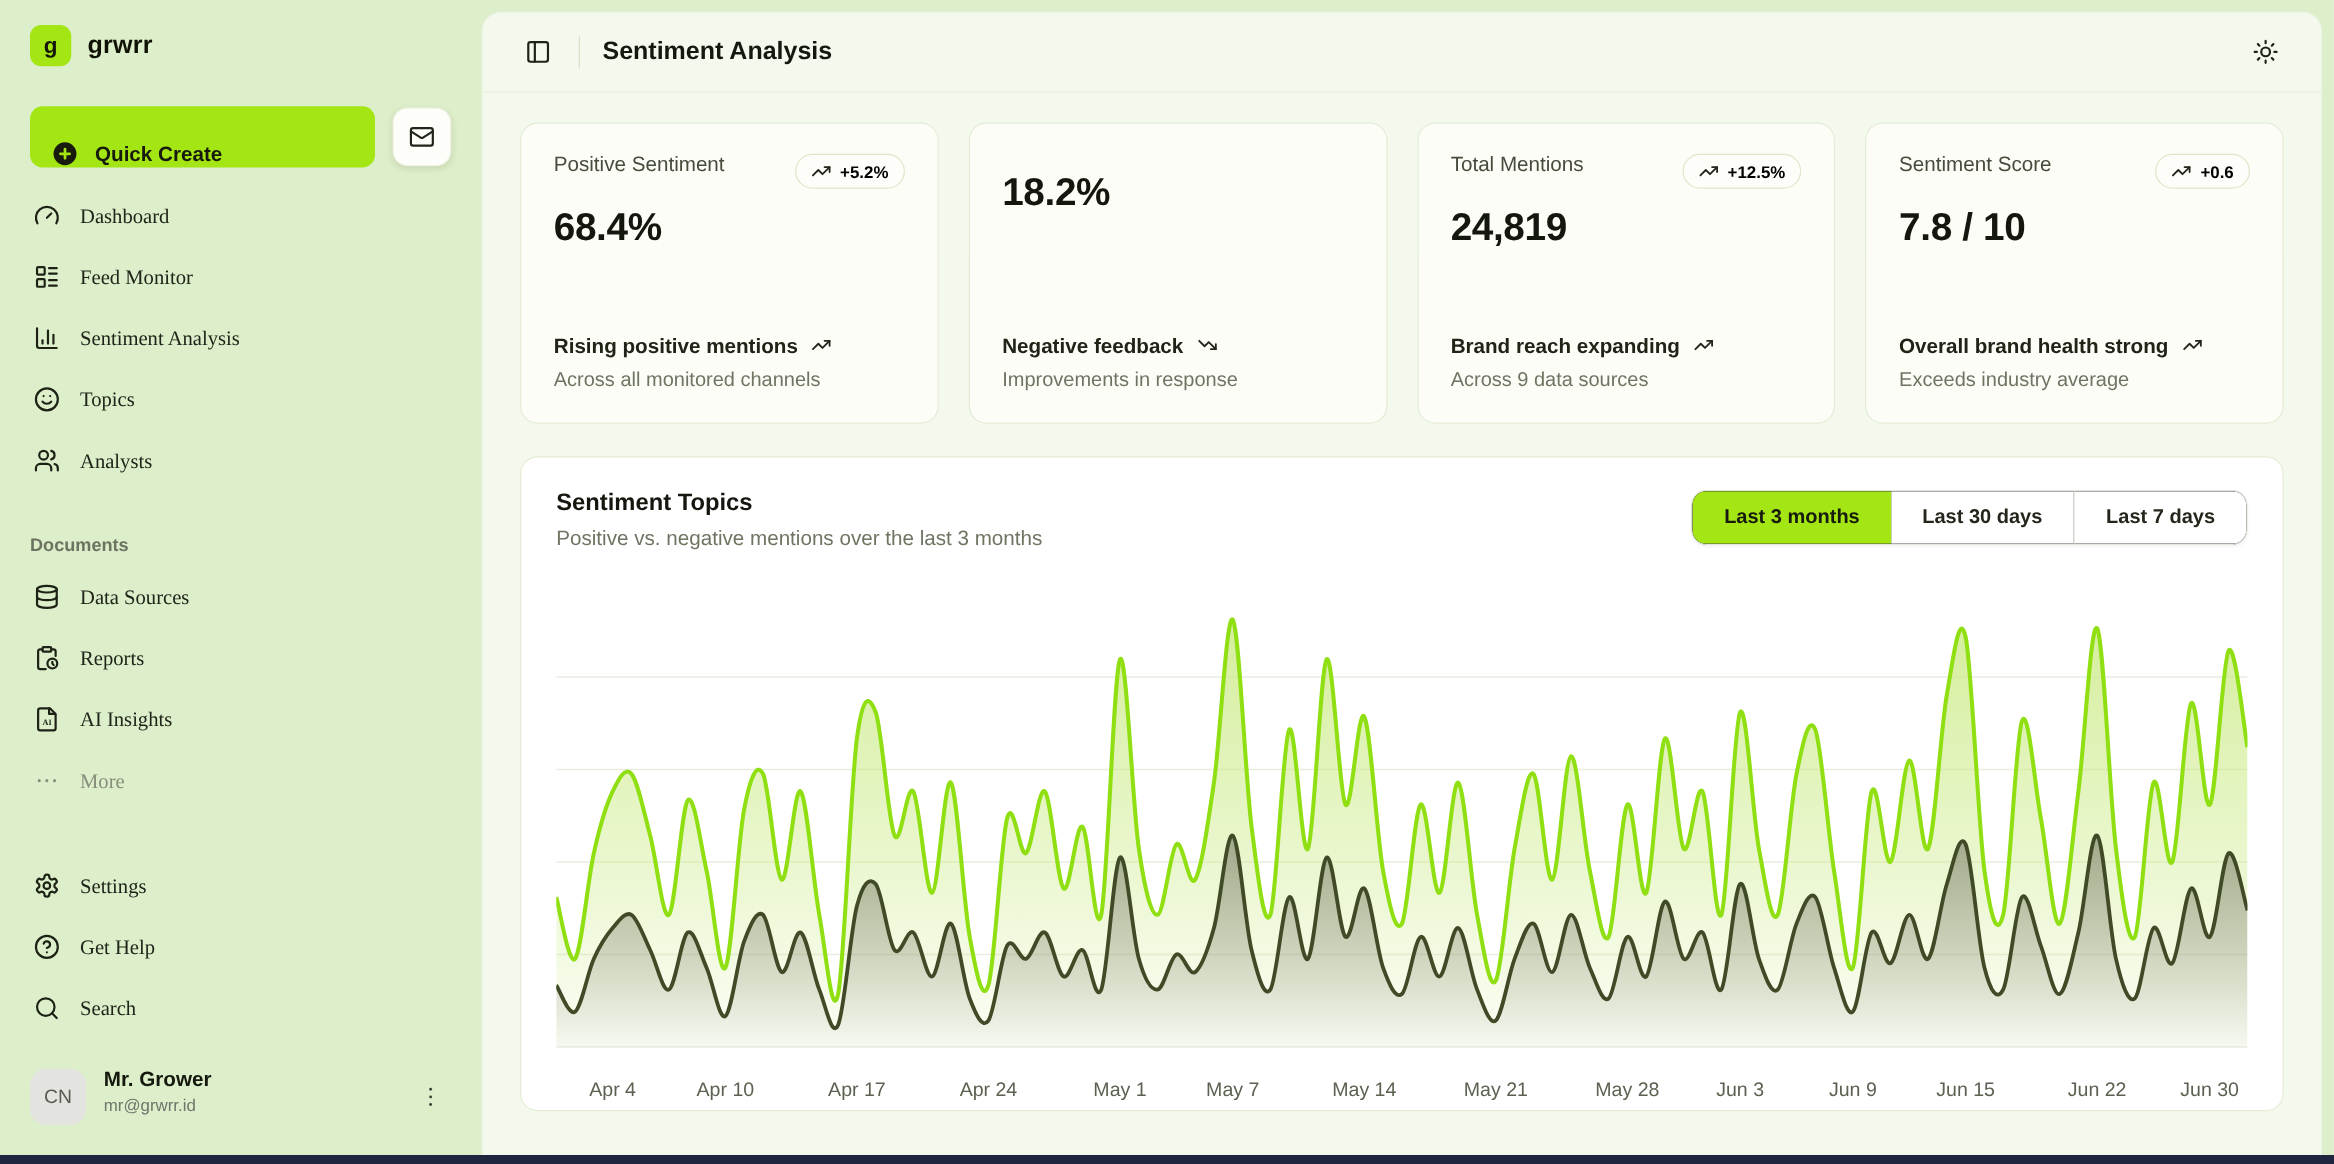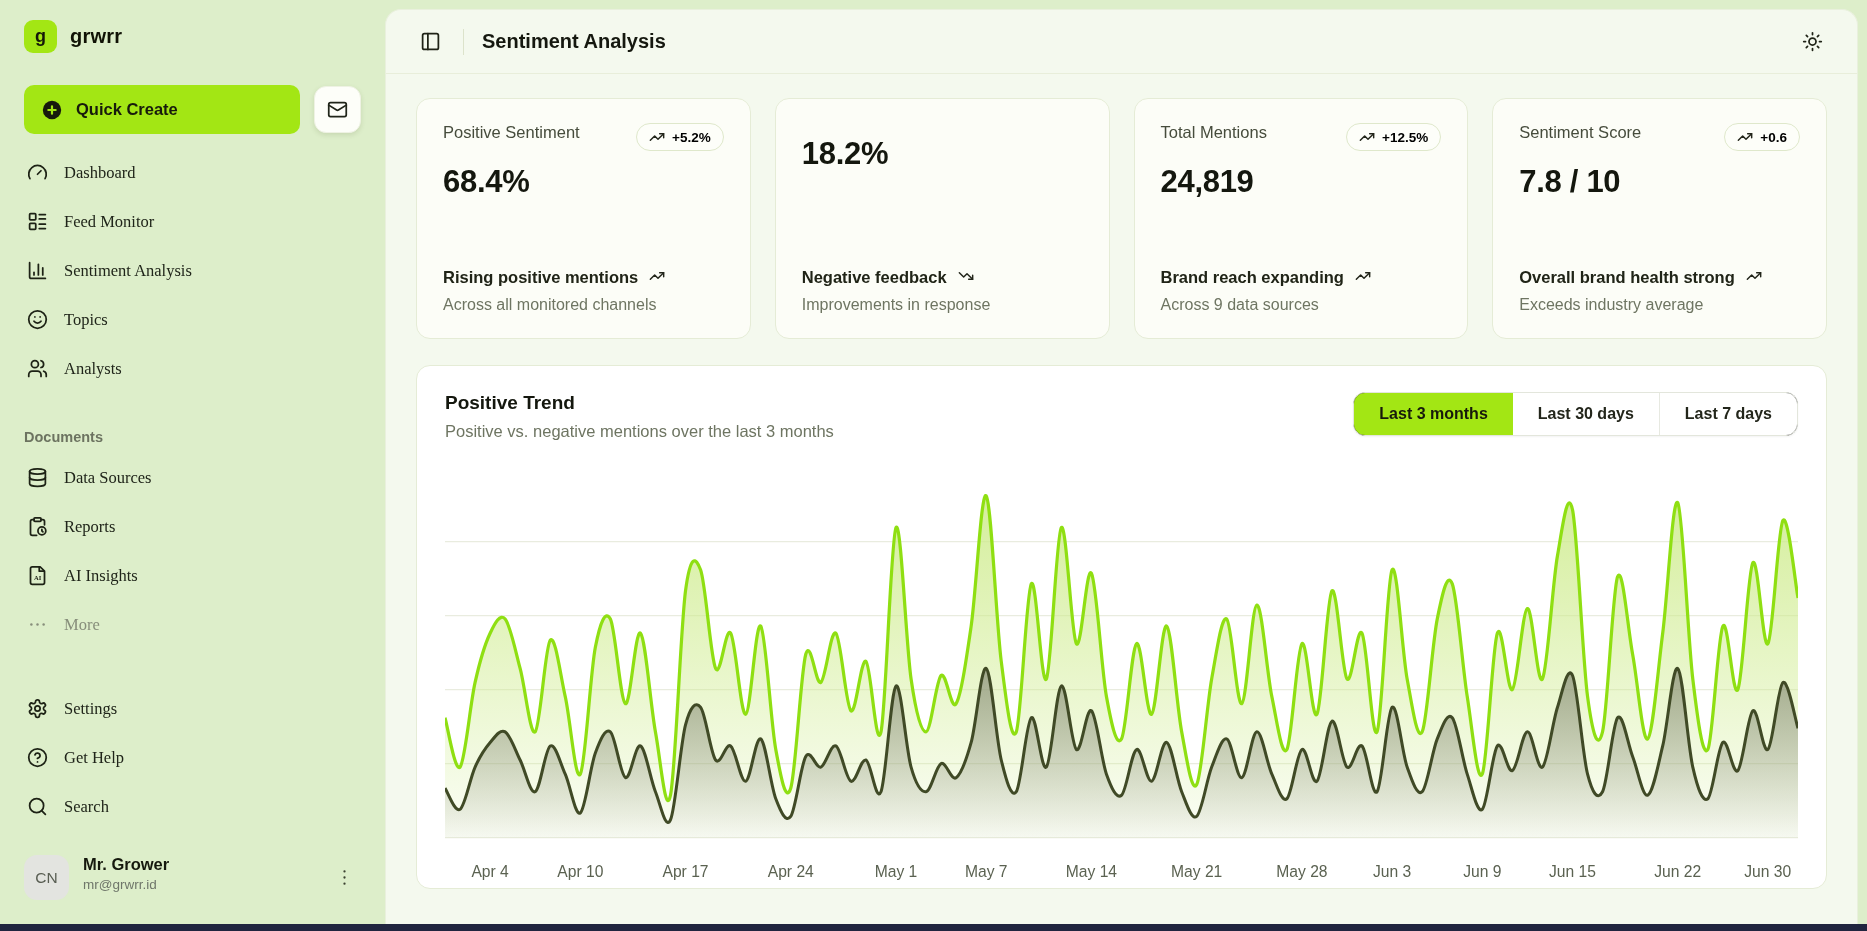--- a/index.html
+++ b/index.html
@@ -20,21 +20,21 @@
     color:var(--ink);
   }
   .app{display:flex;height:924px}
 
   
   .sidebar{width:385px;flex:0 0 385px;display:flex;flex-direction:column;padding:20px 24px 12px 24px}
   .brand{display:flex;align-items:center;gap:13px}
   .logo{width:33px;height:33px;border-radius:9px;background:var(--accent);display:grid;place-items:center;font-size:18px;font-weight:800;color:#141708}
   .brand-name{font-size:20px;font-weight:800;color:#101205;letter-spacing:.2px}
   .qc-row{display:flex;align-items:center;gap:14px;margin-top:32px}
-  .qc-btn{flex:1;height:49px;border:none;border-radius:10px;background:var(--accent);display:flex;align-items:center;gap:13px;padding:0 17px;font-family:inherit;font-size:16.5px;font-weight:600;color:#171a0c;cursor:pointer}
+  .qc-btn{flex:1;height:49px;border:none;border-radius:10px;background:var(--accent);display:flex;align-items:flex-end;gap:13px;padding:0 17px;font-family:inherit;font-size:16.5px;font-weight:600;color:#171a0c;cursor:pointer}
   .mail-btn{width:47px;height:47px;border-radius:12px;border:1px solid #eef2e3;background:#fdfef9;box-shadow:0 2px 5px rgba(70,85,35,.14);display:grid;place-items:center;cursor:pointer;color:#20251a}
   .nav{display:flex;flex-direction:column}
   .nav.main{margin-top:14px}
   .nav-item{display:flex;align-items:center;gap:16px;height:49px;border:none;background:none;padding:0 3px;font-family:Liberation Serif, serif;font-size:16.5px;color:#20251a;cursor:pointer;text-align:left}
   .nav-item .icon{width:21px;height:21px;flex:0 0 21px;color:#1d2215;display:grid;place-items:center}
   .nav-item.muted,.nav-item.muted .icon{color:#878e7b}
   .section-label{margin-top:36px;margin-bottom:8px;font-size:14.5px;font-weight:700;color:#6c7360}
   .grow{flex:1}
   .user-row{display:flex;gap:14px;margin:24px 0 12px;cursor:pointer}
   .avatar{width:45px;height:45px;border-radius:13px;background:#e3e4e0;display:grid;place-items:center;font-size:15.5px;color:#585d52}
@@ -367,21 +367,21 @@
                 </svg>
               </span>
     </div>
     <div class="desc">Exceeds industry average</div>
   </div>
         </div>
 
       <section class="chart-card">
         <div class="chart-head">
           <div>
-            <div class="trend-title">Positive Trend</div>
+            <div class="trend-title">Sentiment Topics</div>
             <div class="trend-sub">Positive vs. negative mentions over the last 3 months</div>
           </div>
           <div class="tabs" id="range-tabs">
               <button class="tab active">Last 3 months</button>
               <button class="tab">Last 30 days</button>
               <button class="tab">Last 7 days</button>
             </div>
         </div>
         <div class="chart-wrap">
           <svg id="trend-chart" preserveAspectRatio="none" viewBox="0 0 1340 420">

